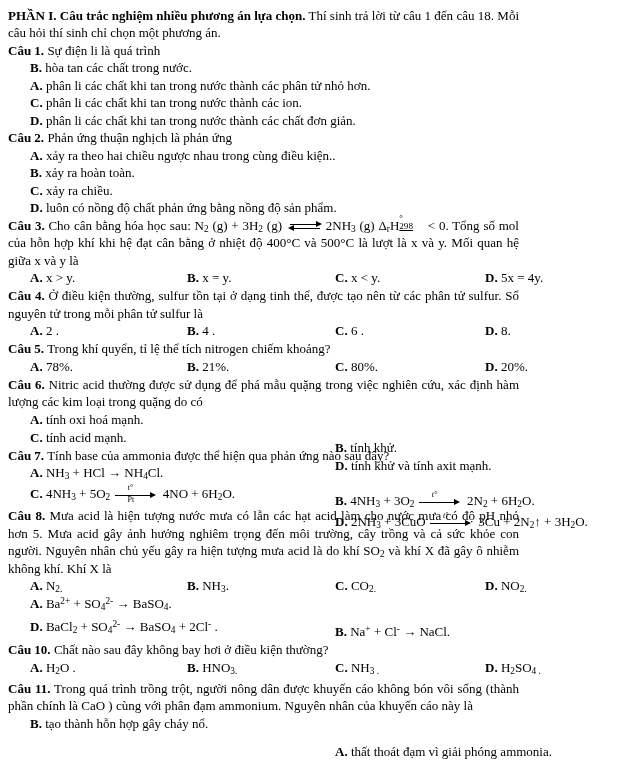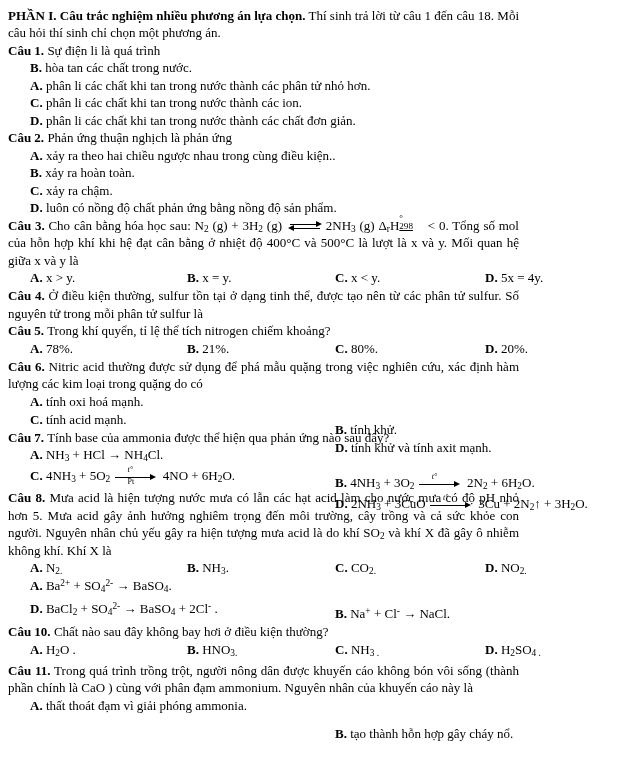--- a/index.html
+++ b/index.html
@@ -148,36 +148,42 @@
   <div class="optblk"><span class="lab">B.</span><span> hòa tan các chất trong nước.</span></div>
   <div class="optblk"><span class="lab">A.</span><span> phân li các chất khi tan trong nước thành các phân tử nhỏ hơn.</span></div>
   <div class="optblk"><span class="lab">C.</span><span> phân li các chất khi tan trong nước thành các ion.</span></div>
   <div class="optblk"><span class="lab">D.</span><span> phân li các chất khi tan trong nước thành các chất đơn giản.</span></div>
 
   <p class="para">
     <span class="b">Câu 2.</span><span> Phản ứng thuận nghịch là phản ứng</span>
   </p>
   <div class="optblk"><span class="lab">A.</span><span> xảy ra theo hai chiều ngược nhau trong cùng điều kiện..</span></div>
   <div class="optblk"><span class="lab">B.</span><span> xảy ra hoàn toàn.</span></div>
-  <div class="optblk"><span class="lab">C.</span><span> xảy ra chậm.</span></div>
+  <div class="optblk"><span class="lab">C.</span><span> xảy ra chiều.</span></div>
   <div class="optblk"><span class="lab">D.</span><span> luôn có nồng độ chất phản ứng bằng nồng độ sản phẩm.</span></div>
 
   <p class="para">
     <span class="b">Câu 3.</span><span> Cho cân bằng hóa học sau: </span><span>N<sub>2</sub> (g) + 3H<sub>2</sub> (g) <span class="eqarrow"><span class="l1"></span><span class="l2"></span><span class="h1"></span><span class="h2"></span></span>2NH<sub>3</sub> (g) <span class="dH">Δ<sub>r</sub>H<span class="supsub"><span class="sp">°</span><span class="sb">298</span></span></span> &lt; 0.</span><span> Tổng số mol của hỗn hợp khí khi hệ đạt cân bằng ở nhiệt độ 400°C và 500°C là lượt là x và y. Mối quan hệ giữa x và y là</span>
   </p>
   <div class="opts opts4">
     <span class="opt"><span class="lab">A.</span><span> x &gt; y.</span></span>
     <span class="opt"><span class="lab">B.</span><span> x = y.</span></span>
     <span class="opt"><span class="lab">C.</span><span> x &lt; y.</span></span>
     <span class="opt"><span class="lab">D.</span><span> 5x = 4y.</span></span>
   </div>
 
   <p class="para">
     <span class="b">Câu 4.</span><span> Ở điều kiện thường, sulfur tồn tại ở dạng tinh thể, được tạo nên từ các phân tử sulfur. Số nguyên tử trong mỗi phân tử sulfur là</span>
   </p>
+  <div class="opts opts4">
+    <span class="opt"><span class="lab">A.</span><span> 2 .</span></span>
+    <span class="opt"><span class="lab">B.</span><span> 4 .</span></span>
+    <span class="opt"><span class="lab">C.</span><span> 6 .</span></span>
+    <span class="opt"><span class="lab">D.</span><span> 8.</span></span>
+  </div>
 
   <p class="para">
     <span class="b">Câu 5.</span><span> Trong khí quyển, tỉ lệ thể tích nitrogen chiếm khoảng?</span>
   </p>
   <div class="opts opts4">
     <span class="opt"><span class="lab">A.</span><span> 78%.</span></span>
     <span class="opt"><span class="lab">B.</span><span> 21%.</span></span>
     <span class="opt"><span class="lab">C.</span><span> 80%.</span></span>
     <span class="opt"><span class="lab">D.</span><span> 20%.</span></span>
   </div>
@@ -231,17 +237,17 @@
     <span class="opt"><span class="lab">A.</span> <span>H<sub>2</sub>O .</span></span>
     <span class="opt"><span class="lab">B.</span> <span>HNO<sub>3.</sub></span></span>
     <span class="opt"><span class="lab">C.</span> <span>NH<sub>3 .</sub></span></span>
     <span class="opt"><span class="lab">D.</span> <span>H<sub>2</sub>SO<sub>4 .</sub></span></span>
   </div>
 
   <p class="para">
     <span class="b">Câu 11.</span><span> Trong quá trình trồng trột, người nông dân được khuyến cáo không bón vôi sống (thành phần chính là CaO ) cùng với phân đạm ammonium. Nguyên nhân của khuyến cáo này là</span>
   </p>
   <div class="opts opts2">
+    <span class="opt"><span class="lab">B.</span><span> tạo thành hỗn hợp gây cháy nổ.</span></span>
     <span class="opt"><span class="lab">A.</span><span> thất thoát đạm vì giải phóng ammonia.</span></span>
-    <span class="opt"><span class="lab">B.</span><span> tạo thành hỗn hợp gây cháy nổ.</span></span>
   </div>
 
 </div>
 
 </body></html>

